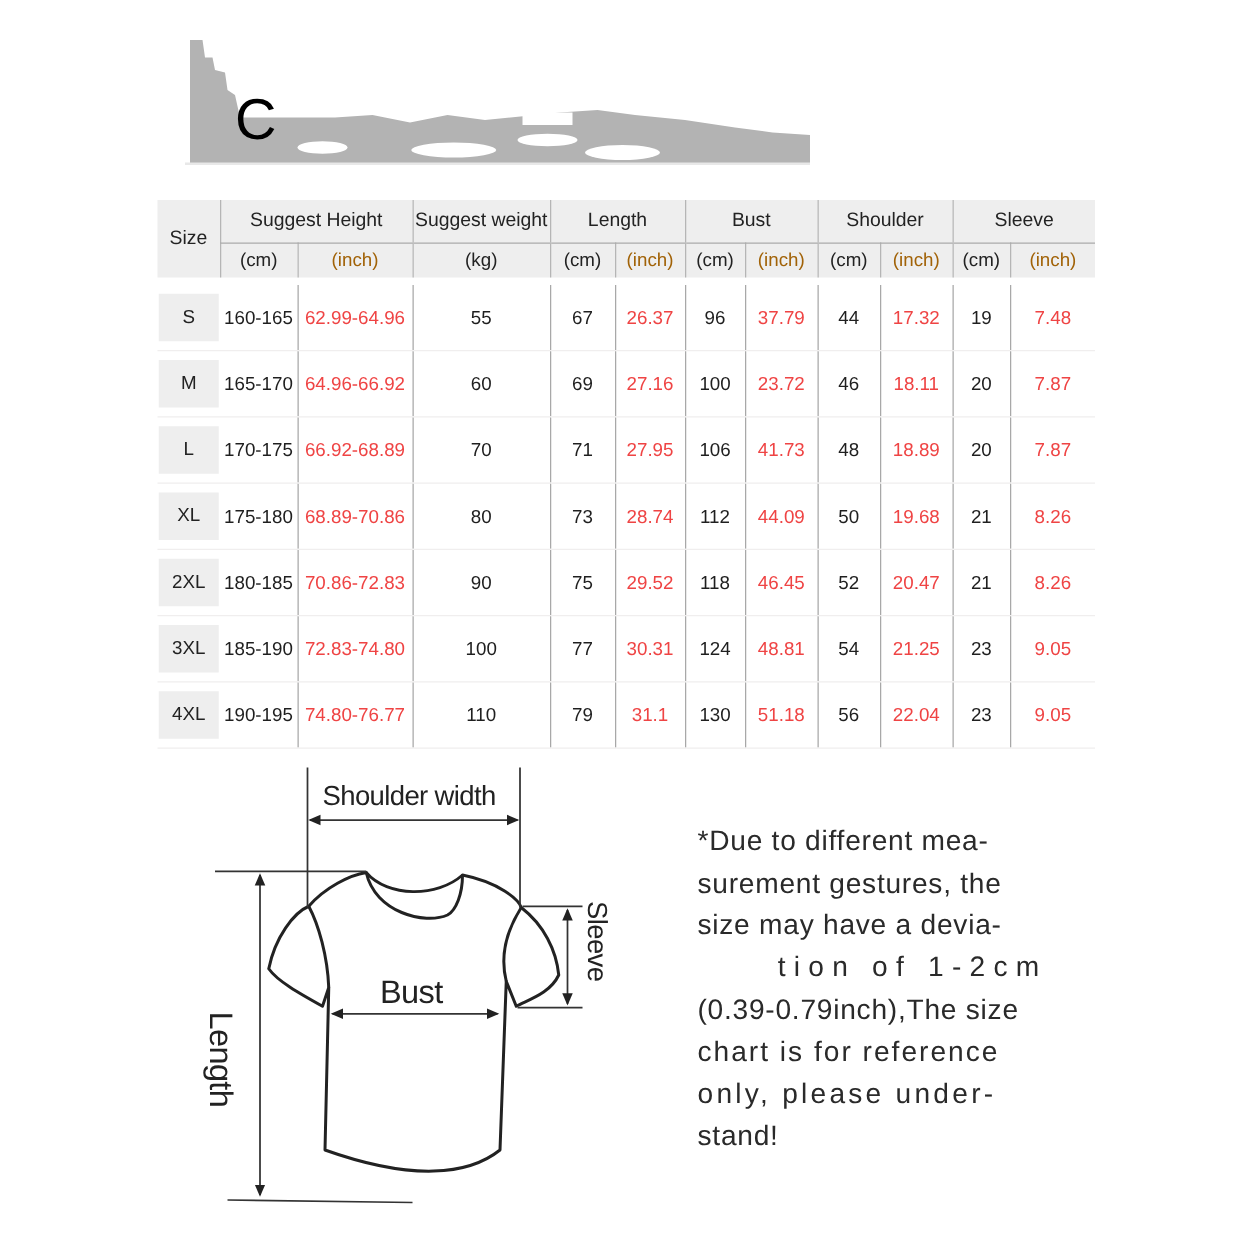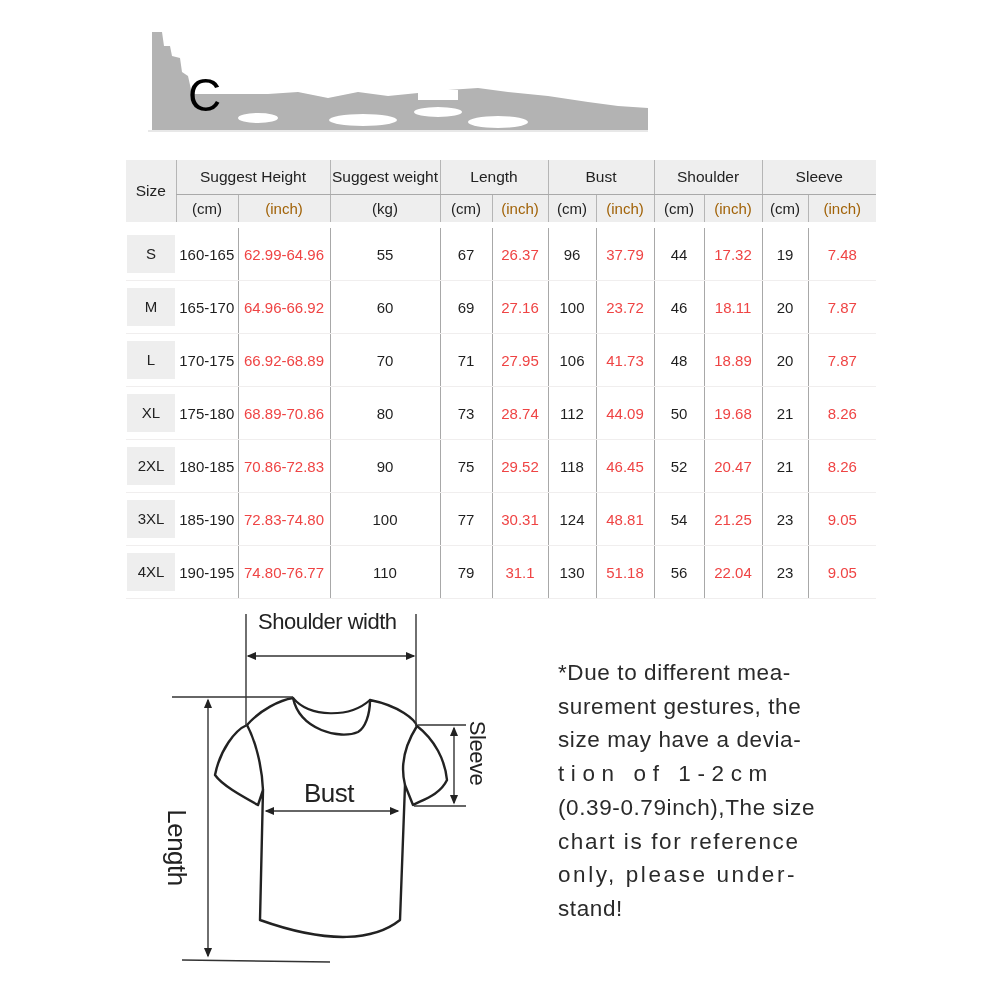--- a/index.html
+++ b/index.html
@@ -30,30 +30,30 @@
                                    background: #eeeeee; }
   .size-table td.cm { color: #1f1f1f; }
   .size-table td.inchv { color: #ef4444; }
   .size-table td.vline { border-left: 1.5px solid #a8a8a8; }
   .size-table .spacer td { height: 6px; border: none; }
 
   
   .diagram { position: absolute; left: 160px; top: 600px; width: 340px; height: 370px; }
   .diagram svg { position: absolute; left: 0; top: 0; }
   .d-label { position: absolute; color: #222; font-size: 24px; letter-spacing: -0.5px; }
-  .lbl-shoulder { left: 98px; top: 9px; font-size: 22px; }
+  .lbl-shoulder { left: 98px; top: 24px; font-size: 22px; }
   .lbl-bust { left: 144px; top: 178px; font-size: 26px; }
   .lbl-length { left: -22px; top: 232px; transform: rotate(90deg); transform-origin: center; font-size: 26px; }
   .lbl-sleeve { left: 285px; top: 140px; transform: rotate(90deg); transform-origin: center; font-size: 22px; }
 
   
   .note { position: absolute; left: 558px; top: 656px; width: 280px; font-size: 22.5px;
           line-height: 33.7px; color: #2a2a2a; letter-spacing: 0.6px; }
   .note .line { display: block; white-space: nowrap; }
-  .note .spread { letter-spacing: 6.6px; }
+  .note .spread { letter-spacing: 6.6px; text-align: right; }
   .note .spread2 { letter-spacing: 2.6px; }
 </style>
 </head>
 <body>
 
 <div class="title-banner">
   <svg width="500" height="100" viewBox="0 0 500 100">
     <path d="M4 0 L14 0 L16 14 L22 14 L24 24 L32 26 L34 40 L40 44 L44 62 L120 62 L150 60 L180 66 L210 60 L240 64 L300 58 L330 56 L360 60 L400 64 L440 70 L470 74 L500 76 L500 100 L4 100 Z" fill="#b3b3b3"></path>
     <ellipse cx="110" cy="86" rx="20" ry="5" fill="#ffffff"></ellipse>
     <ellipse cx="215" cy="88" rx="34" ry="6" fill="#ffffff"></ellipse>

